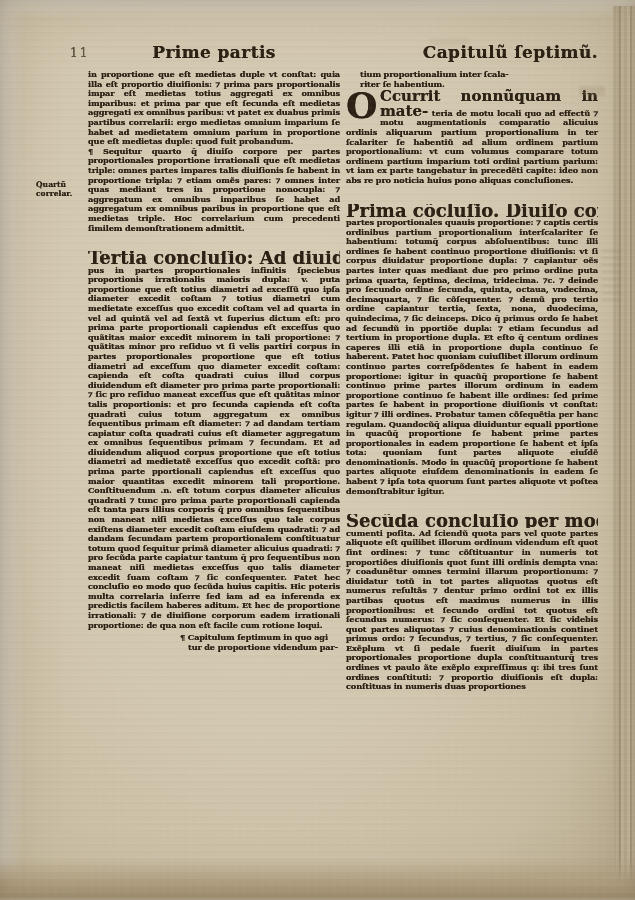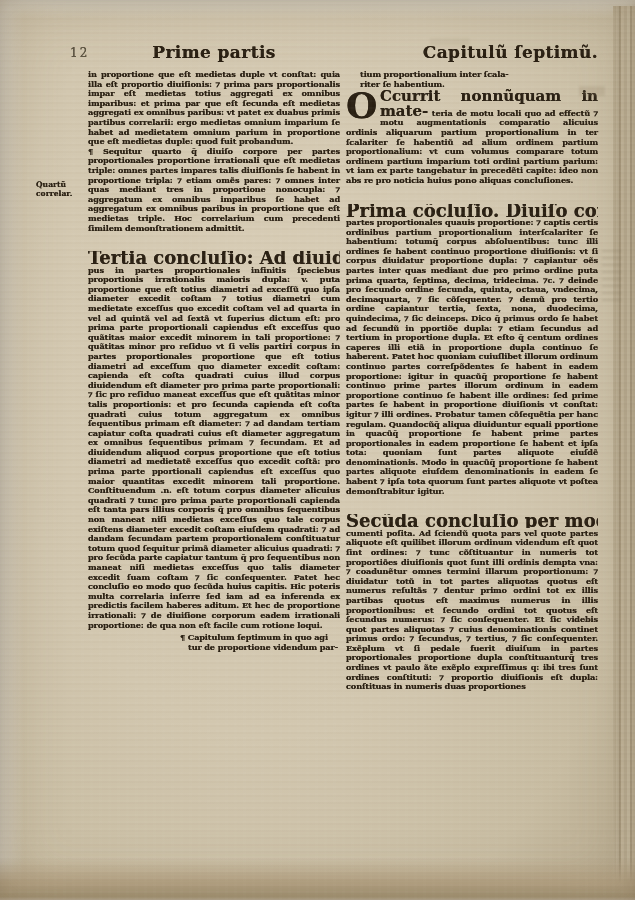--- a/index.html
+++ b/index.html
@@ -60,21 +60,21 @@
 </head>
 <body>
 
 <div class="photo">
 
   <div class="edge-top"></div>
   <div class="edge-left"></div>
   <div class="edge-right"></div>
   <div class="edge-bottom"></div>
 
-  <div class="page-number ink">12</div>
+  <div class="page-number ink">11</div>
 
   <div class="rh left ink">Prime partis</div>
   <div class="rh right ink">Capitulũ ſeptimũ.</div>
 
   <div class="margin-note ink">
     <span>Quartũ</span>
     <span>correlar.</span>
   </div>
 
   <div class="col left ink">

